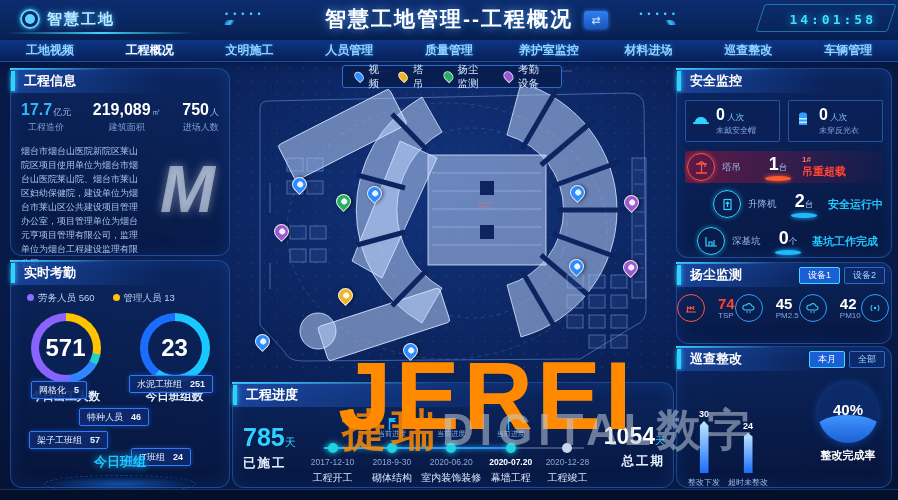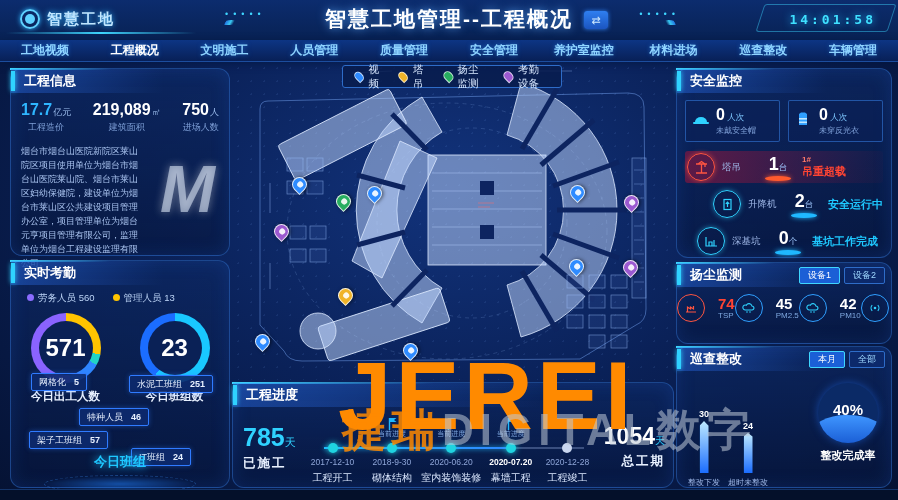--- a/index.html
+++ b/index.html
@@ -161,21 +161,20 @@
     <div id="clock-frame"></div>
     <div id="clock">14:01:58</div>
   </div>
 
   <div id="nav">
       <div class="nav-item">工地视频</div>
       <div class="nav-item active">工程概况</div>
       <div class="nav-item">文明施工</div>
       <div class="nav-item">人员管理</div>
       <div class="nav-item">质量管理</div>
-      <div class="nav-item">安全管理</div>
       <div class="nav-item">养护室监控</div>
       <div class="nav-item">材料进场</div>
       <div class="nav-item">巡查整改</div>
       <div class="nav-item">车辆管理</div>
     </div>
 
   <div class="panel" id="p-info">
     <div class="p-head">工程信息</div>
     <div id="pi-stats">
         <div class="stat">
@@ -215,21 +214,21 @@
           <div class="num">23</div>
         </div>
         <div class="donut-label">今日班组数</div>
       </div>
     </div>
     <div id="att-tags">
         <div class="tag" style="left: 118px; top: 6px;">
           <span>水泥工班组</span>
           <b>251</b>
         </div>
-        <div class="tag" style="left: 20px; top: 4px;">
+        <div class="tag" style="left: 20px; top: 12px;">
           <span>网格化</span>
           <b>5</b>
         </div>
         <div class="tag" style="left: 68px; top: 39px;">
           <span>特种人员</span>
           <b>46</b>
         </div>
         <div class="tag" style="left: 18px; top: 62px;">
           <span>架子工班组</span>
           <b>57</b>

